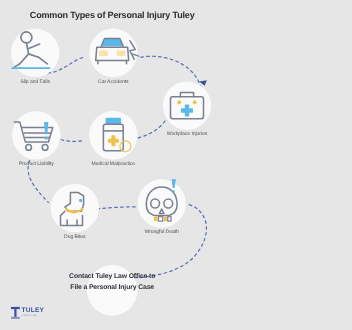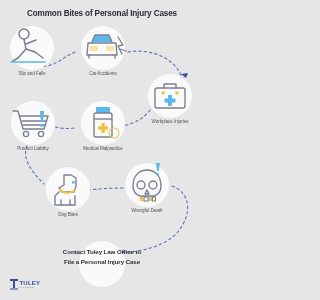--- a/index.html
+++ b/index.html
@@ -116,21 +116,21 @@
       <path d="M150 110 C 140 124, 120 128, 104 128"></path>
       <path d="M74 128 C 62 130, 50 126, 42 122"></path>
       <path d="M27 146 C 22 158, 30 170, 44 184"></path>
       <path d="M88 190 C 106 188, 118 188, 126 188"></path>
       <path d="M172 186 C 190 192, 194 214, 176 234 C 158 252, 122 254, 104 252"></path>
     </g>
     <path d="M102 247 L108 252 L102 257 Z" fill="#3a4fa0"></path>
     <path d="M186 78 L181 74 L188 73 Z" fill="#3a4fa0"></path>
   </svg>
 
-  <div class="title">Common Bites of Personal Injury Cases</div>
+  <div class="title">Common Types of Personal Injury Tuley</div>
 
   <div class="node" id="node-slip">
     <div class="disc">
       <svg class="art" viewBox="0 0 54 46">
         <g fill="none" stroke="#7a8190" stroke-width="1.5" stroke-linecap="round" stroke-linejoin="round">
           <circle cx="19" cy="9" r="5"></circle>
           <path d="M19 14 L21 24 L30 27"></path>
           <path d="M21 24 L13 33"></path>
           <path d="M13 33 L8 36"></path>
           <path d="M21 19 L31 15"></path>

